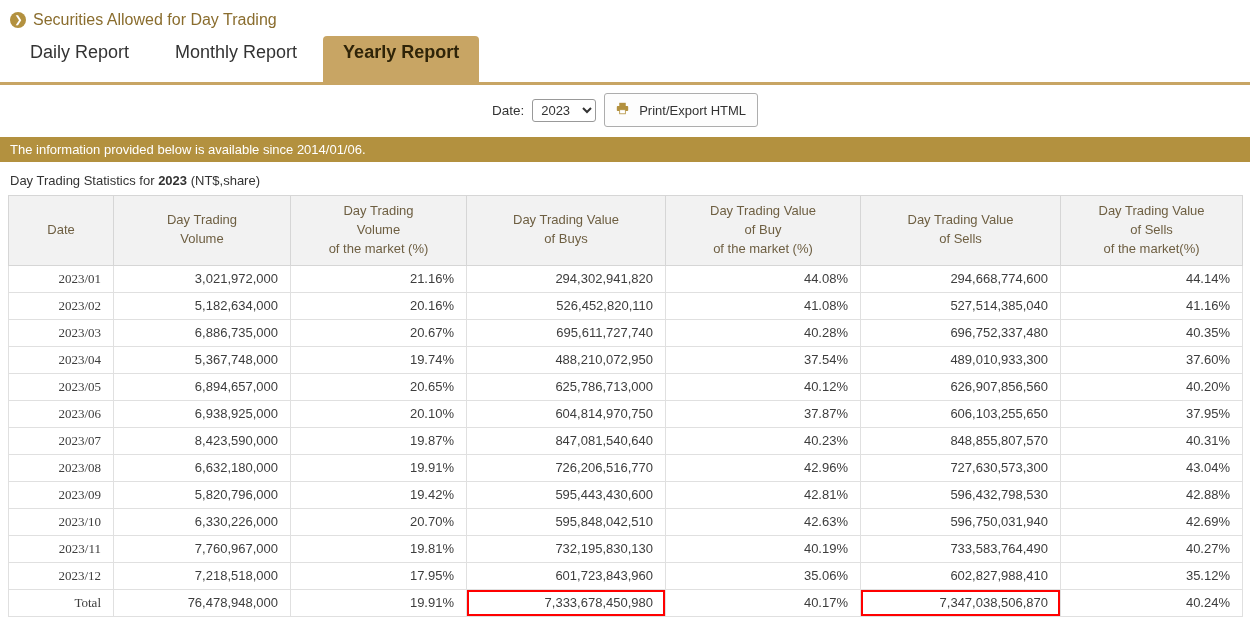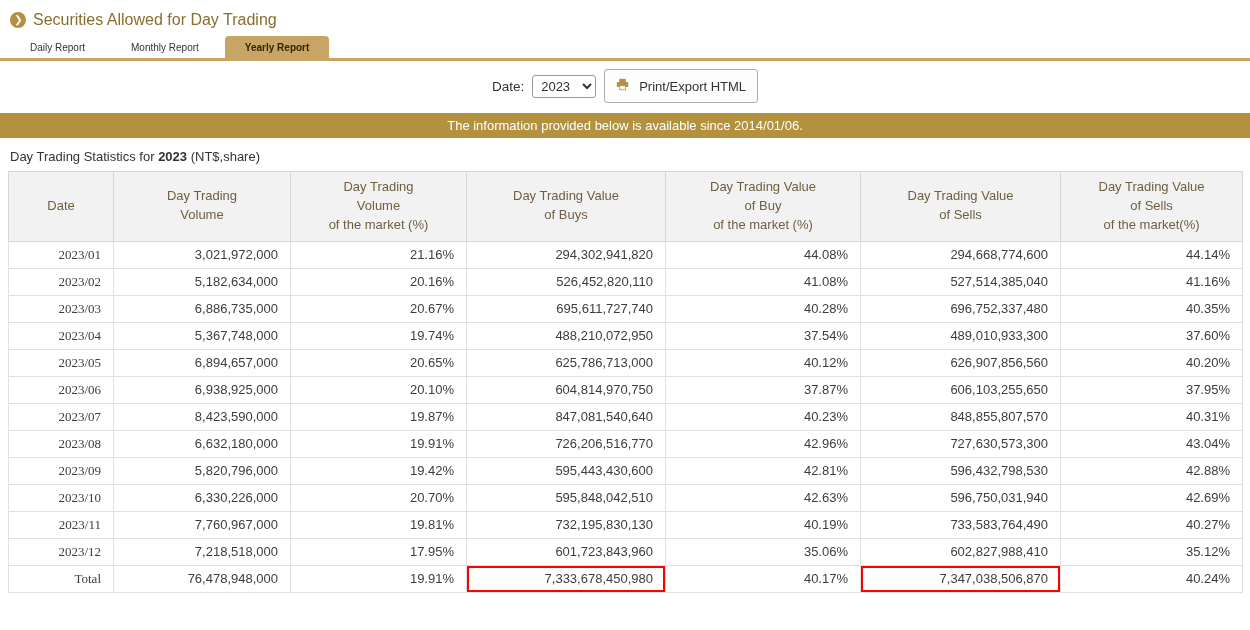--- a/index.html
+++ b/index.html
@@ -20,42 +20,42 @@
   .title-icon{
     display:inline-flex;align-items:center;justify-content:center;
     width:16px;height:16px;border-radius:50%;
     background:var(--accent);color:#fff;font-size:10px;line-height:1;
     padding-left:1px;
   }
   .title{color:var(--title-color);font-size:16px;}
   
   .tabs{display:flex;align-items:flex-end;gap:6px;padding:0 10px;border-bottom:3px solid var(--tab-active-bg);}
   .tab{
-    padding:6px 20px 5px 20px;font-size:10px;color:#333;cursor:pointer;
+    padding:6px 20px 19px 20px;font-size:18px;color:#333;cursor:pointer;
     border-radius:4px 4px 0 0;white-space:nowrap;
   }
   .tab.active{background:var(--tab-active-bg);color:#2f2408;font-weight:bold;}
   
   .controls{display:flex;justify-content:center;align-items:center;gap:8px;padding:8px 10px;}
   .date-label{font-size:13.5px;color:#333;}
   .date-select{
     font-family:inherit;font-size:13px;padding:2px 4px;min-width:64px;
     border:1px solid #999;border-radius:3px;background:#fff;color:#333;
   }
   .btn{
     display:inline-flex;align-items:center;gap:10px;
     font-family:inherit;font-size:13px;color:#333;
     background:#fdfdfd;border:1px solid #adadad;border-radius:3px;
     padding:8px 11px;cursor:pointer;
   }
   .btn svg{flex:0 0 auto;}
   
   .banner{
     background:var(--accent);color:#fff;font-size:13px;
-    text-align:center;padding:5px 10px;margin-top:2px;
+    text-align:left;padding:5px 10px;margin-top:2px;
   }
   
   .caption{padding:11px 10px 7px 10px;font-size:13px;color:#333;}
   .caption b{font-weight:bold;}
   
   table{
     border-collapse:collapse;table-layout:fixed;
     width:1234px;margin:0 8px;font-size:13px;
   }
   th{

